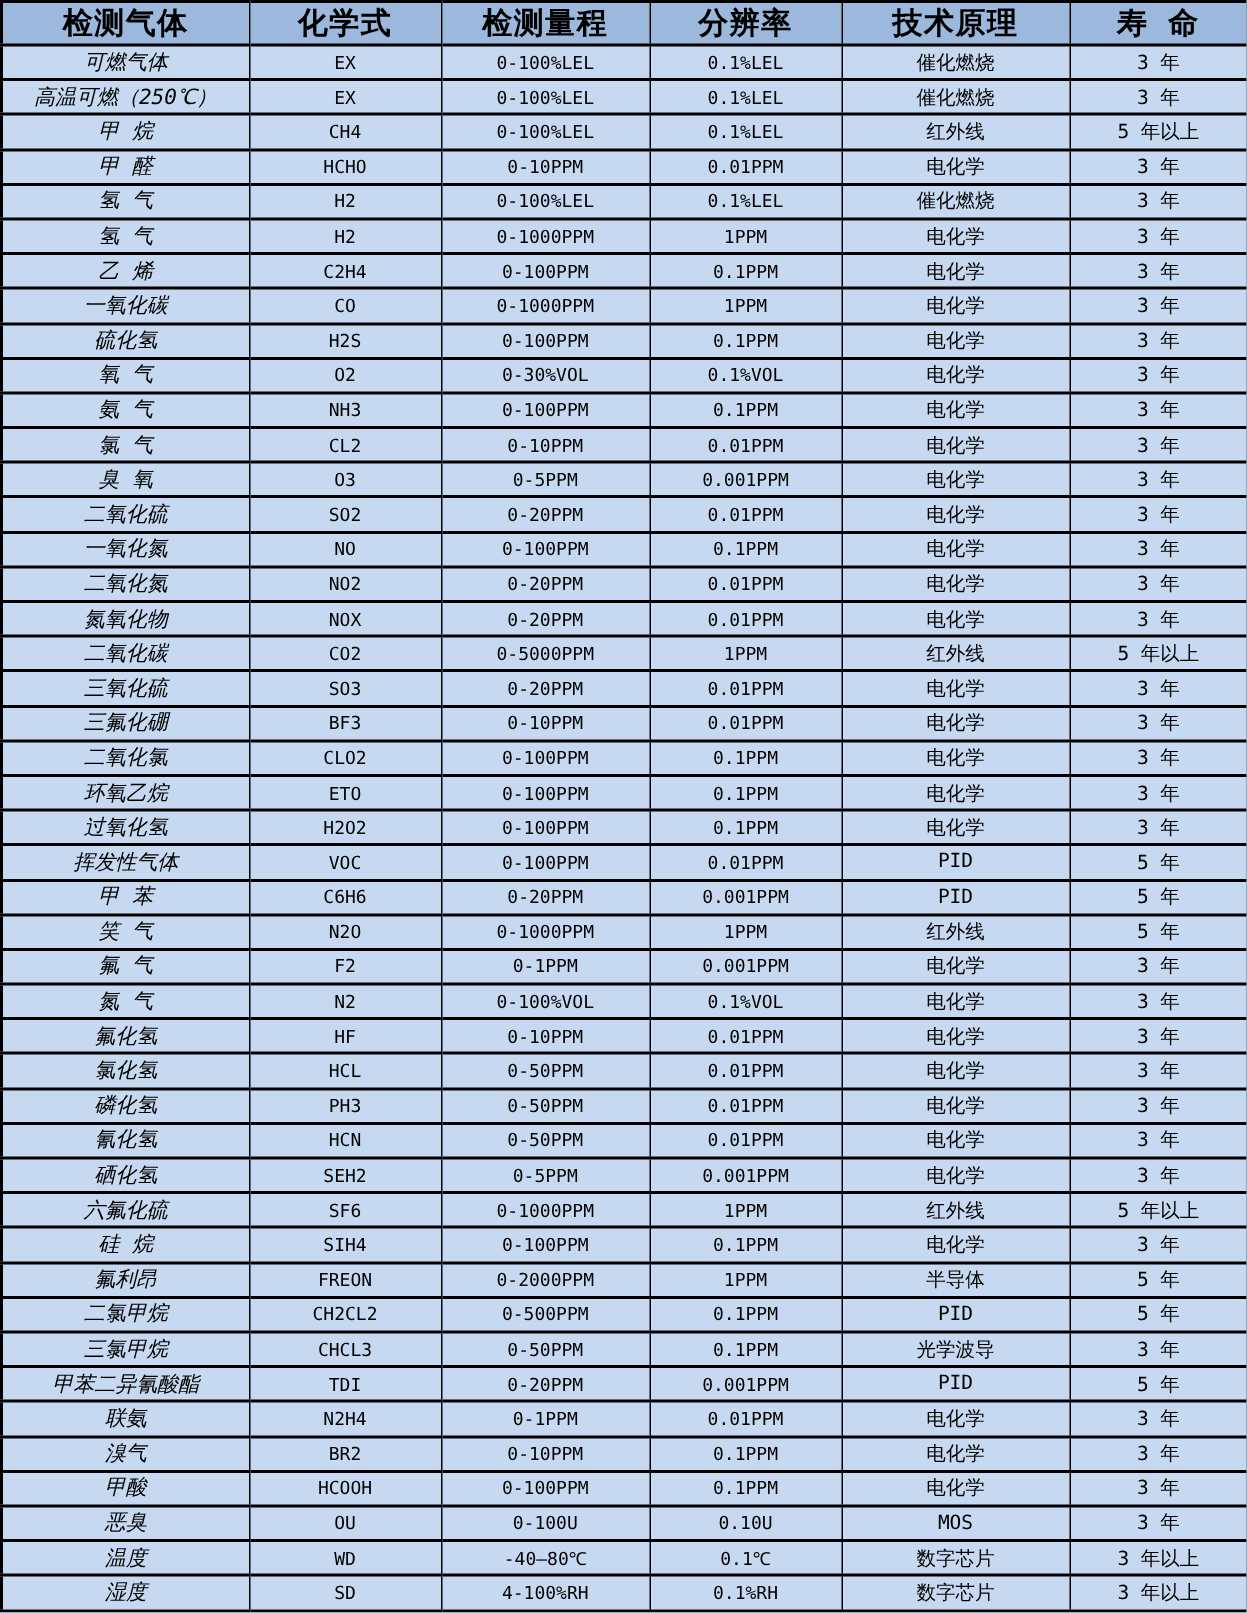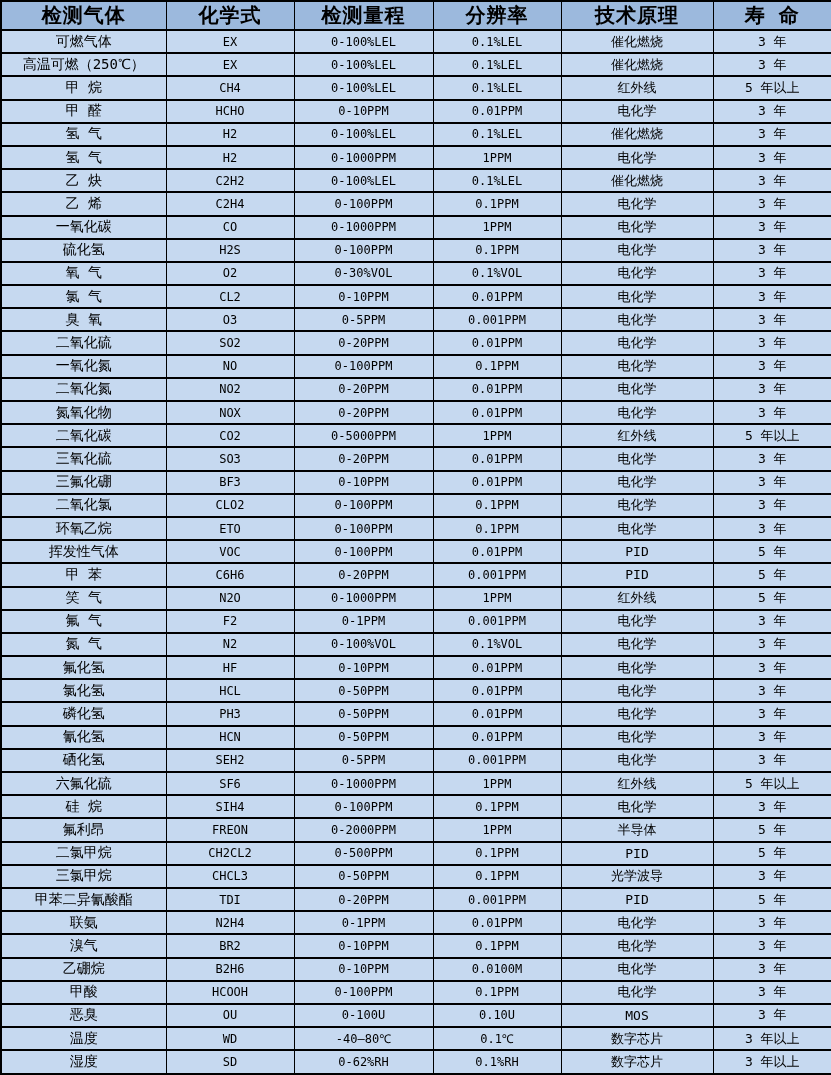--- a/index.html
+++ b/index.html
@@ -38,20 +38,21 @@
     height:25px;
     letter-spacing:1px;
   }
   tbody td{
     background:var(--row-bg);
     font-size:12px;
   }
   tbody td.c-gas{
     font-size:14px;
     letter-spacing:0px;
+    font-style:italic;
   }
   tbody td.c-principle,
   tbody td.c-lifespan{
     font-size:13px;
   }
 </style>
 </head>
 <body>
 
 <table>
@@ -116,28 +117,20 @@
       </tr>
       <tr>
         <td class="c-gas">氢  气</td>
         <td class="c-formula">H2</td>
         <td class="c-range">0-1000PPM</td>
         <td class="c-resolution">1PPM</td>
         <td class="c-principle">电化学</td>
         <td class="c-lifespan">3 年</td>
       </tr>
       <tr>
-        <td class="c-gas">乙  炔</td>
-        <td class="c-formula">C2H2</td>
-        <td class="c-range">0-100%LEL</td>
-        <td class="c-resolution">0.1%LEL</td>
-        <td class="c-principle">催化燃烧</td>
-        <td class="c-lifespan">3 年</td>
-      </tr>
-      <tr>
         <td class="c-gas">乙  烯</td>
         <td class="c-formula">C2H4</td>
         <td class="c-range">0-100PPM</td>
         <td class="c-resolution">0.1PPM</td>
         <td class="c-principle">电化学</td>
         <td class="c-lifespan">3 年</td>
       </tr>
       <tr>
         <td class="c-gas">一氧化碳</td>
         <td class="c-formula">CO</td>
@@ -156,20 +149,28 @@
       </tr>
       <tr>
         <td class="c-gas">氧  气</td>
         <td class="c-formula">O2</td>
         <td class="c-range">0-30%VOL</td>
         <td class="c-resolution">0.1%VOL</td>
         <td class="c-principle">电化学</td>
         <td class="c-lifespan">3 年</td>
       </tr>
       <tr>
+        <td class="c-gas">氨  气</td>
+        <td class="c-formula">NH3</td>
+        <td class="c-range">0-100PPM</td>
+        <td class="c-resolution">0.1PPM</td>
+        <td class="c-principle">电化学</td>
+        <td class="c-lifespan">3 年</td>
+      </tr>
+      <tr>
         <td class="c-gas">氯  气</td>
         <td class="c-formula">CL2</td>
         <td class="c-range">0-10PPM</td>
         <td class="c-resolution">0.01PPM</td>
         <td class="c-principle">电化学</td>
         <td class="c-lifespan">3 年</td>
       </tr>
       <tr>
         <td class="c-gas">臭  氧</td>
         <td class="c-formula">O3</td>
@@ -244,20 +245,28 @@
       </tr>
       <tr>
         <td class="c-gas">环氧乙烷</td>
         <td class="c-formula">ETO</td>
         <td class="c-range">0-100PPM</td>
         <td class="c-resolution">0.1PPM</td>
         <td class="c-principle">电化学</td>
         <td class="c-lifespan">3 年</td>
       </tr>
       <tr>
+        <td class="c-gas">过氧化氢</td>
+        <td class="c-formula">H2O2</td>
+        <td class="c-range">0-100PPM</td>
+        <td class="c-resolution">0.1PPM</td>
+        <td class="c-principle">电化学</td>
+        <td class="c-lifespan">3 年</td>
+      </tr>
+      <tr>
         <td class="c-gas">挥发性气体</td>
         <td class="c-formula">VOC</td>
         <td class="c-range">0-100PPM</td>
         <td class="c-resolution">0.01PPM</td>
         <td class="c-principle">PID</td>
         <td class="c-lifespan">5 年</td>
       </tr>
       <tr>
         <td class="c-gas">甲  苯</td>
         <td class="c-formula">C6H6</td>
@@ -384,28 +393,20 @@
         <td class="c-range">0-1PPM</td>
         <td class="c-resolution">0.01PPM</td>
         <td class="c-principle">电化学</td>
         <td class="c-lifespan">3 年</td>
       </tr>
       <tr>
         <td class="c-gas">溴气</td>
         <td class="c-formula">BR2</td>
         <td class="c-range">0-10PPM</td>
         <td class="c-resolution">0.1PPM</td>
-        <td class="c-principle">电化学</td>
-        <td class="c-lifespan">3 年</td>
-      </tr>
-      <tr>
-        <td class="c-gas">乙硼烷</td>
-        <td class="c-formula">B2H6</td>
-        <td class="c-range">0-10PPM</td>
-        <td class="c-resolution">0.0100M</td>
         <td class="c-principle">电化学</td>
         <td class="c-lifespan">3 年</td>
       </tr>
       <tr>
         <td class="c-gas">甲酸</td>
         <td class="c-formula">HCOOH</td>
         <td class="c-range">0-100PPM</td>
         <td class="c-resolution">0.1PPM</td>
         <td class="c-principle">电化学</td>
         <td class="c-lifespan">3 年</td>
@@ -422,19 +423,19 @@
         <td class="c-gas">温度</td>
         <td class="c-formula">WD</td>
         <td class="c-range">-40—80℃</td>
         <td class="c-resolution">0.1℃</td>
         <td class="c-principle">数字芯片</td>
         <td class="c-lifespan">3 年以上</td>
       </tr>
       <tr>
         <td class="c-gas">湿度</td>
         <td class="c-formula">SD</td>
-        <td class="c-range">0-62%RH</td>
+        <td class="c-range">4-100%RH</td>
         <td class="c-resolution">0.1%RH</td>
         <td class="c-principle">数字芯片</td>
         <td class="c-lifespan">3 年以上</td>
       </tr>
     </tbody>
 </table>
 
 </body></html>

